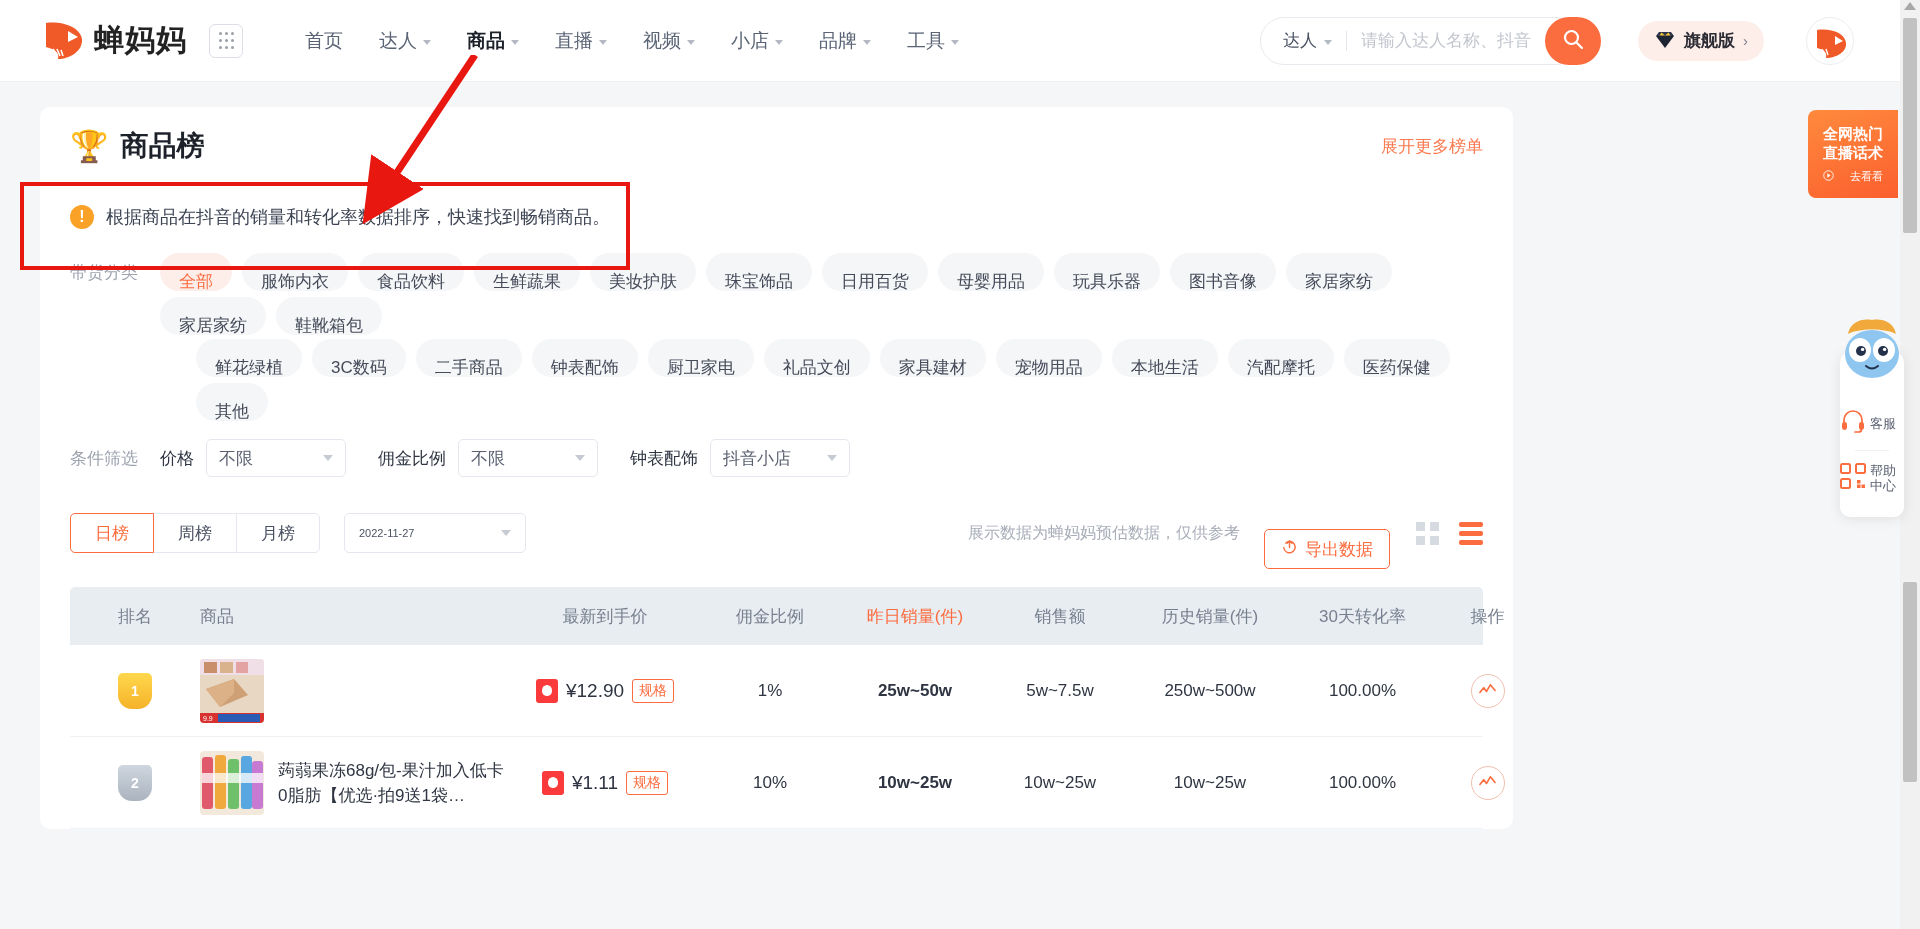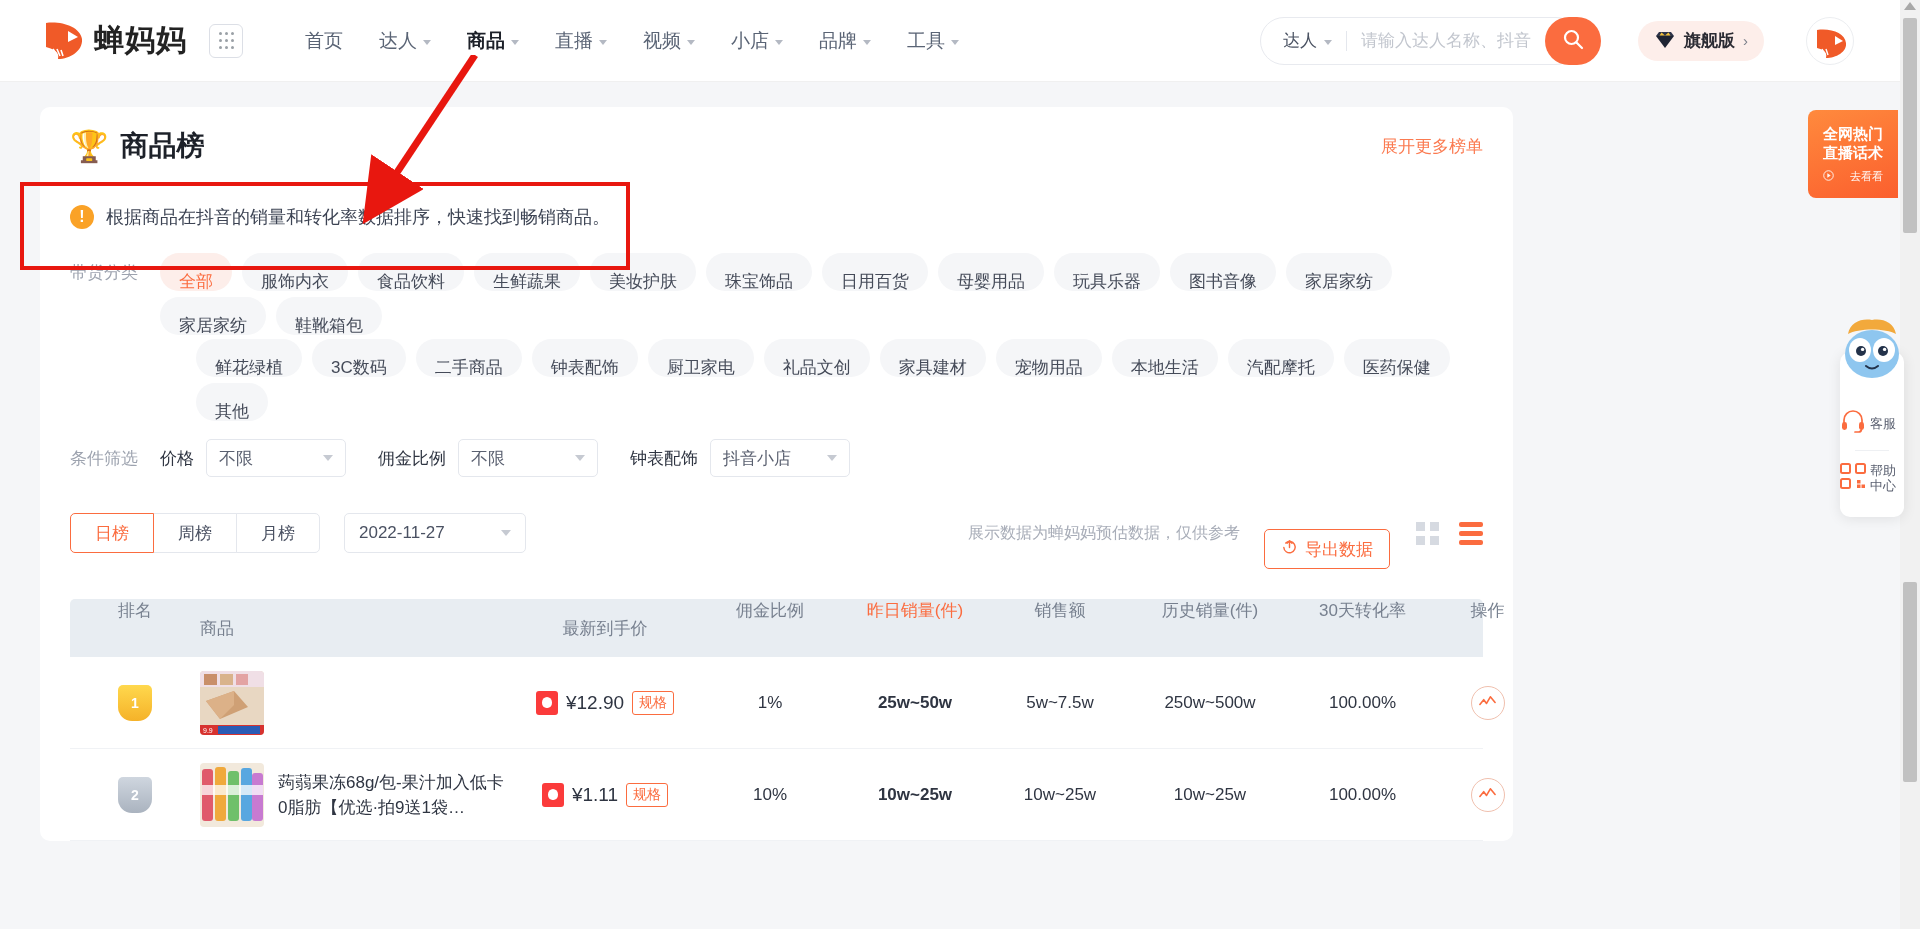--- a/index.html
+++ b/index.html
@@ -166,41 +166,41 @@
   }
   .seg-btn:first-child { border-radius: 5px 0 0 5px; margin-left: 0; }
   .seg-btn:last-child { border-radius: 0 5px 5px 0; }
   .seg-btn.active {
     color: #fb6c3f; border-color: #fb6c3f; position: relative; z-index: 2;
   }
   .date-box {
     margin-left: 24px; height: 40px; width: 182px;
     border: 1px solid #e4e7ed; border-radius: 5px;
     display: flex; align-items: center; justify-content: space-between;
-    padding: 0 14px; font-size: 17px; color: #4a5162; cursor: pointer;
+    padding: 0 14px; font-size: 11px; color: #4a5162; cursor: pointer;
   }
   .note-text { margin-left: auto; font-size: 16px; color: #a8adb8; }
   .export-btn {
     margin-left: 24px; height: 40px; padding: 0 16px;
     border: 1px solid #fb6c3f; border-radius: 5px; color: #fb6c3f;
     display: flex; align-items: center; gap: 7px; font-size: 17px; cursor: pointer;
     background: #fff;
     margin-top: 32px;
   }
   .view-toggles { display: flex; align-items: center; gap: 20px; margin-left: 26px; }
   .vt-grid { display: grid; grid-template-columns: 9px 9px; gap: 5px; cursor: pointer; }
   .vt-grid i { width: 9px; height: 9px; background: #d6dae1; display: block; }
   .vt-list { display: flex; flex-direction: column; gap: 4px; cursor: pointer; }
   .vt-list i { width: 24px; height: 5px; background: #fb6c3f; border-radius: 2px; display: block; }
 
   
   .tbl { padding: 0 30px; }
   .tbl-head {
-    display: flex; height: 58px;
-    background: #e8edf2; border-radius: 5px 5px 0 0; font-size: 17px; color: #77808f; margin-top: 12px;
+    display: flex; align-items: center; height: 58px;
+    background: #e8edf2; border-radius: 5px 5px 0 0; font-size: 17px; color: #77808f;
   }
   .tbl-head .hl-orange { color: #fb6c3f; }
   .tbl-row {
     display: flex; align-items: center; height: 92px;
     border-bottom: 1px solid #f0f2f5; font-size: 17px; color: #2f3542;
   }
   .c-rank   { width: 130px; text-align: center; flex: none; }
   .c-prod   { width: 310px; flex: none; display: flex; align-items: center; }
   .c-price  { width: 190px; flex: none; display: flex; align-items: center; justify-content: center; gap: 8px; }
   .c-comm   { width: 140px; flex: none; text-align: center; }

